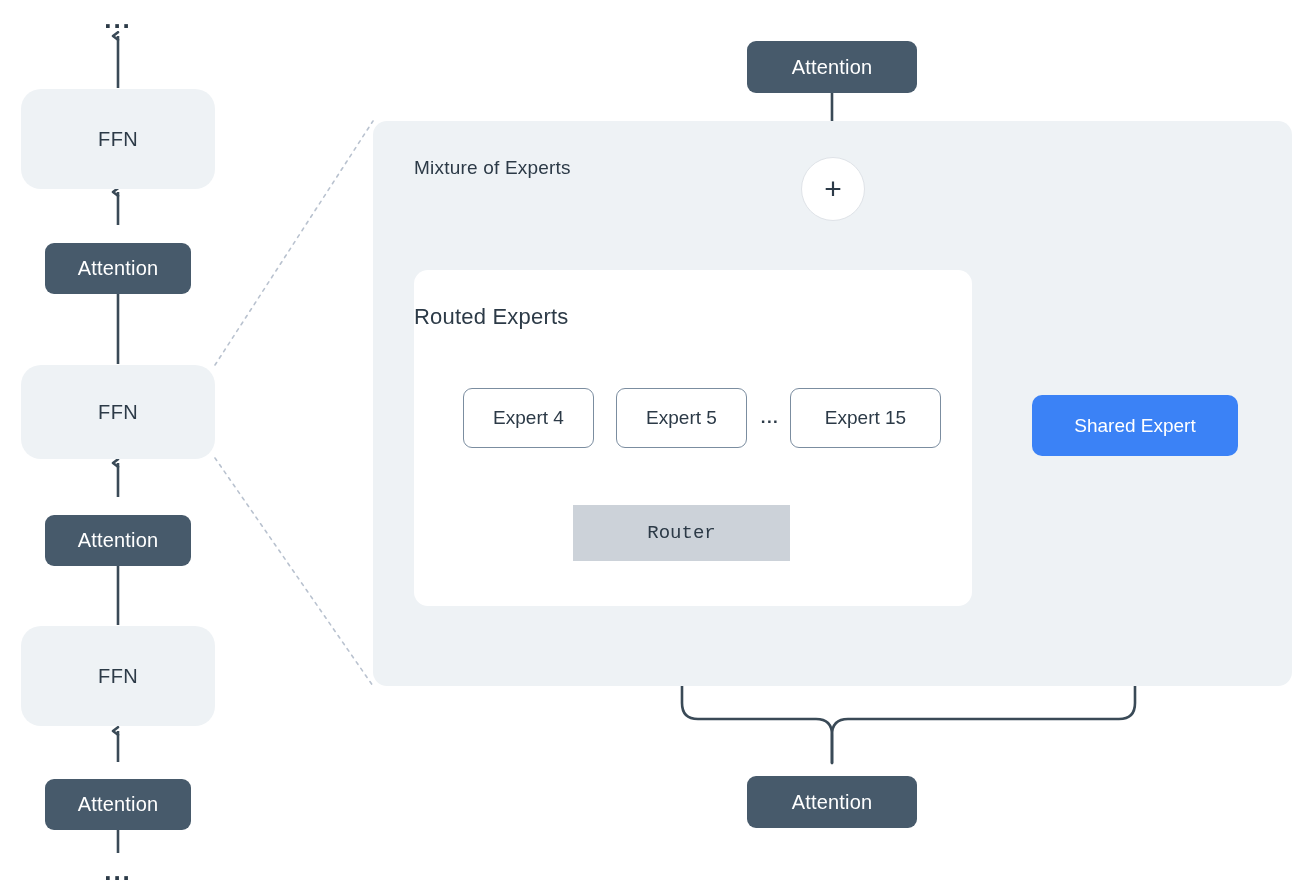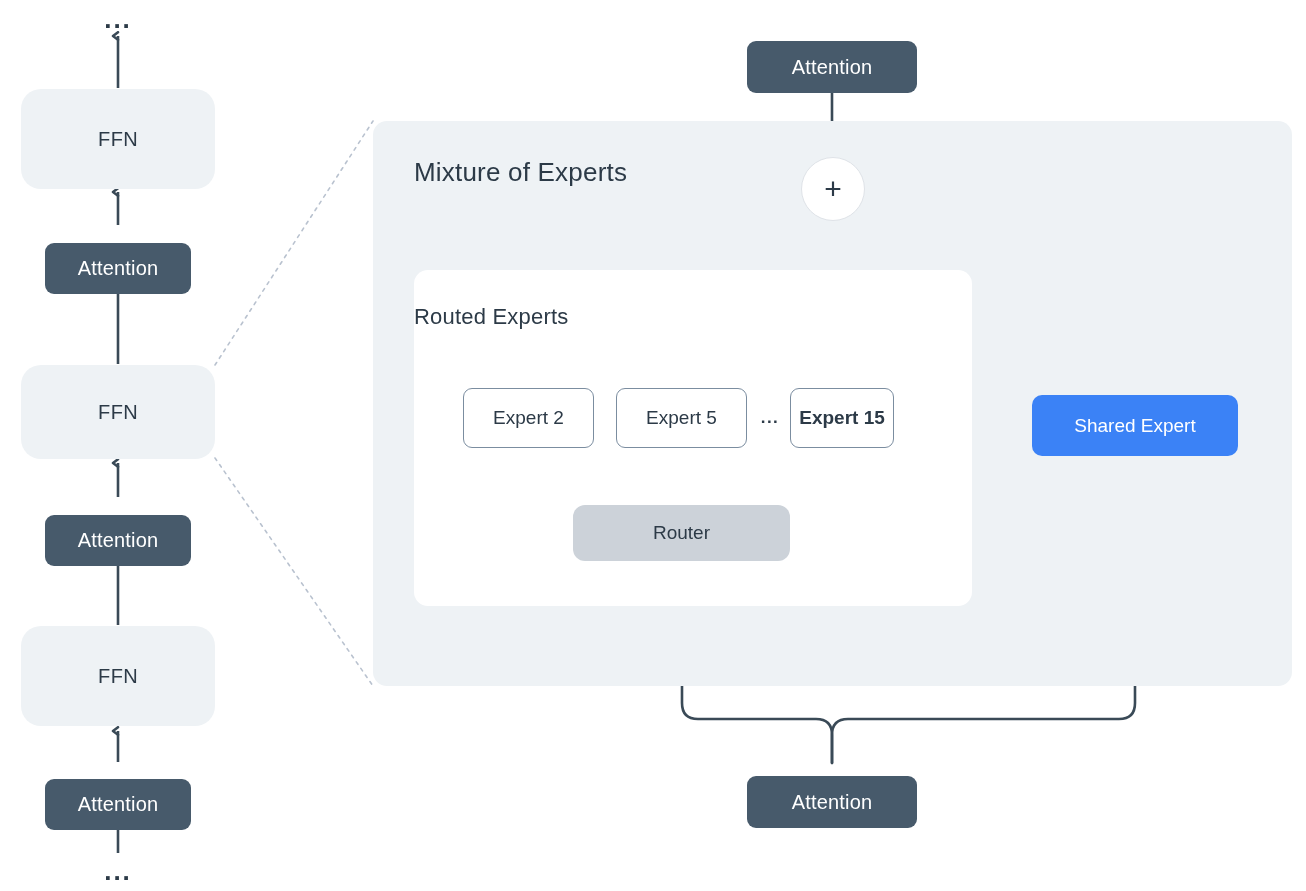--- a/index.html
+++ b/index.html
@@ -55,21 +55,21 @@
     letter-spacing: 2px;
     line-height: 1;
   }
   .moe-panel {
     background: #eef2f5;
     border-radius: 14px;
   }
   .moe-title {
     position: absolute;
     color: #2c3a47;
-    font-size: 26px;
+    font-size: 19px;
     letter-spacing: 0.2px;
   }
   .routed-panel {
     background: #ffffff;
     border-radius: 14px;
   }
   .routed-title {
     position: absolute;
     color: #2c3a47;
     font-size: 22px;
@@ -88,23 +88,24 @@
     color: #2c3a47;
     font-size: 17px;
     font-weight: 700;
     letter-spacing: 1.5px;
     display: flex;
     align-items: center;
     justify-content: center;
   }
   .router-box {
     background: #ccd2d9;
-    border-radius: 12px;
-    color: #2c3a47;
-    font-size: 19px;
+    border-radius: 0;
+    color: #2c3a47;
+    font-size: 19px;
+    font-family: Liberation Mono, monospace;
   }
   .shared-box {
     background: #3b82f6;
     border-radius: 10px;
     color: #ffffff;
     font-size: 19px;
   }
   .plus-circle {
     position: absolute;
     background: #ffffff;
@@ -185,27 +186,27 @@
   <div class="node ellipsis" style="left:88px; top:857px; width:60px; height:28px;">...</div>
 
   <div class="node moe-panel" style="left:373px; top:121px; width:919px; height:565px;"></div>
 
   <div class="moe-title" style="left:414px; top:157px;">Mixture of Experts</div>
 
   <div class="node routed-panel" style="left:414px; top:270px; width:558px; height:336px;"></div>
 
   <div class="routed-title" style="left:414px; top:304px; width:558px;">Routed Experts</div>
 
-  <div class="node expert-box" style="left:463px; top:388px; width:131px; height:60px;">Expert 2</div>
+  <div class="node expert-box" style="left:463px; top:388px; width:131px; height:60px;">Expert 4</div>
 
   <div class="node expert-box" style="left:616px; top:388px; width:131px; height:60px;">Expert 5</div>
 
   <div class="expert-dots" style="left:752px; top:388px; width:36px; height:60px;">...</div>
 
-  <div class="node expert-box" style="left:790px; top:388px; width:104px; height:60px;font-weight:bold;">Expert 15</div>
+  <div class="node expert-box" style="left:790px; top:388px; width:151px; height:60px;">Expert 15</div>
 
   <div class="node router-box" style="left:573px; top:505px; width:217px; height:56px;">Router</div>
 
   <div class="node shared-box" style="left:1032px; top:395px; width:206px; height:61px;">Shared Expert</div>
 
   <div class="plus-circle" style="left:801px; top:157px; width:62px; height:62px;">+</div>
 
   <div class="node attn-box" style="left:747px; top:25px; width:170px; height:52px;">Attention</div>
 
   <div class="node attn-box" style="left:747px; top:760px; width:170px; height:52px;">Attention</div>

